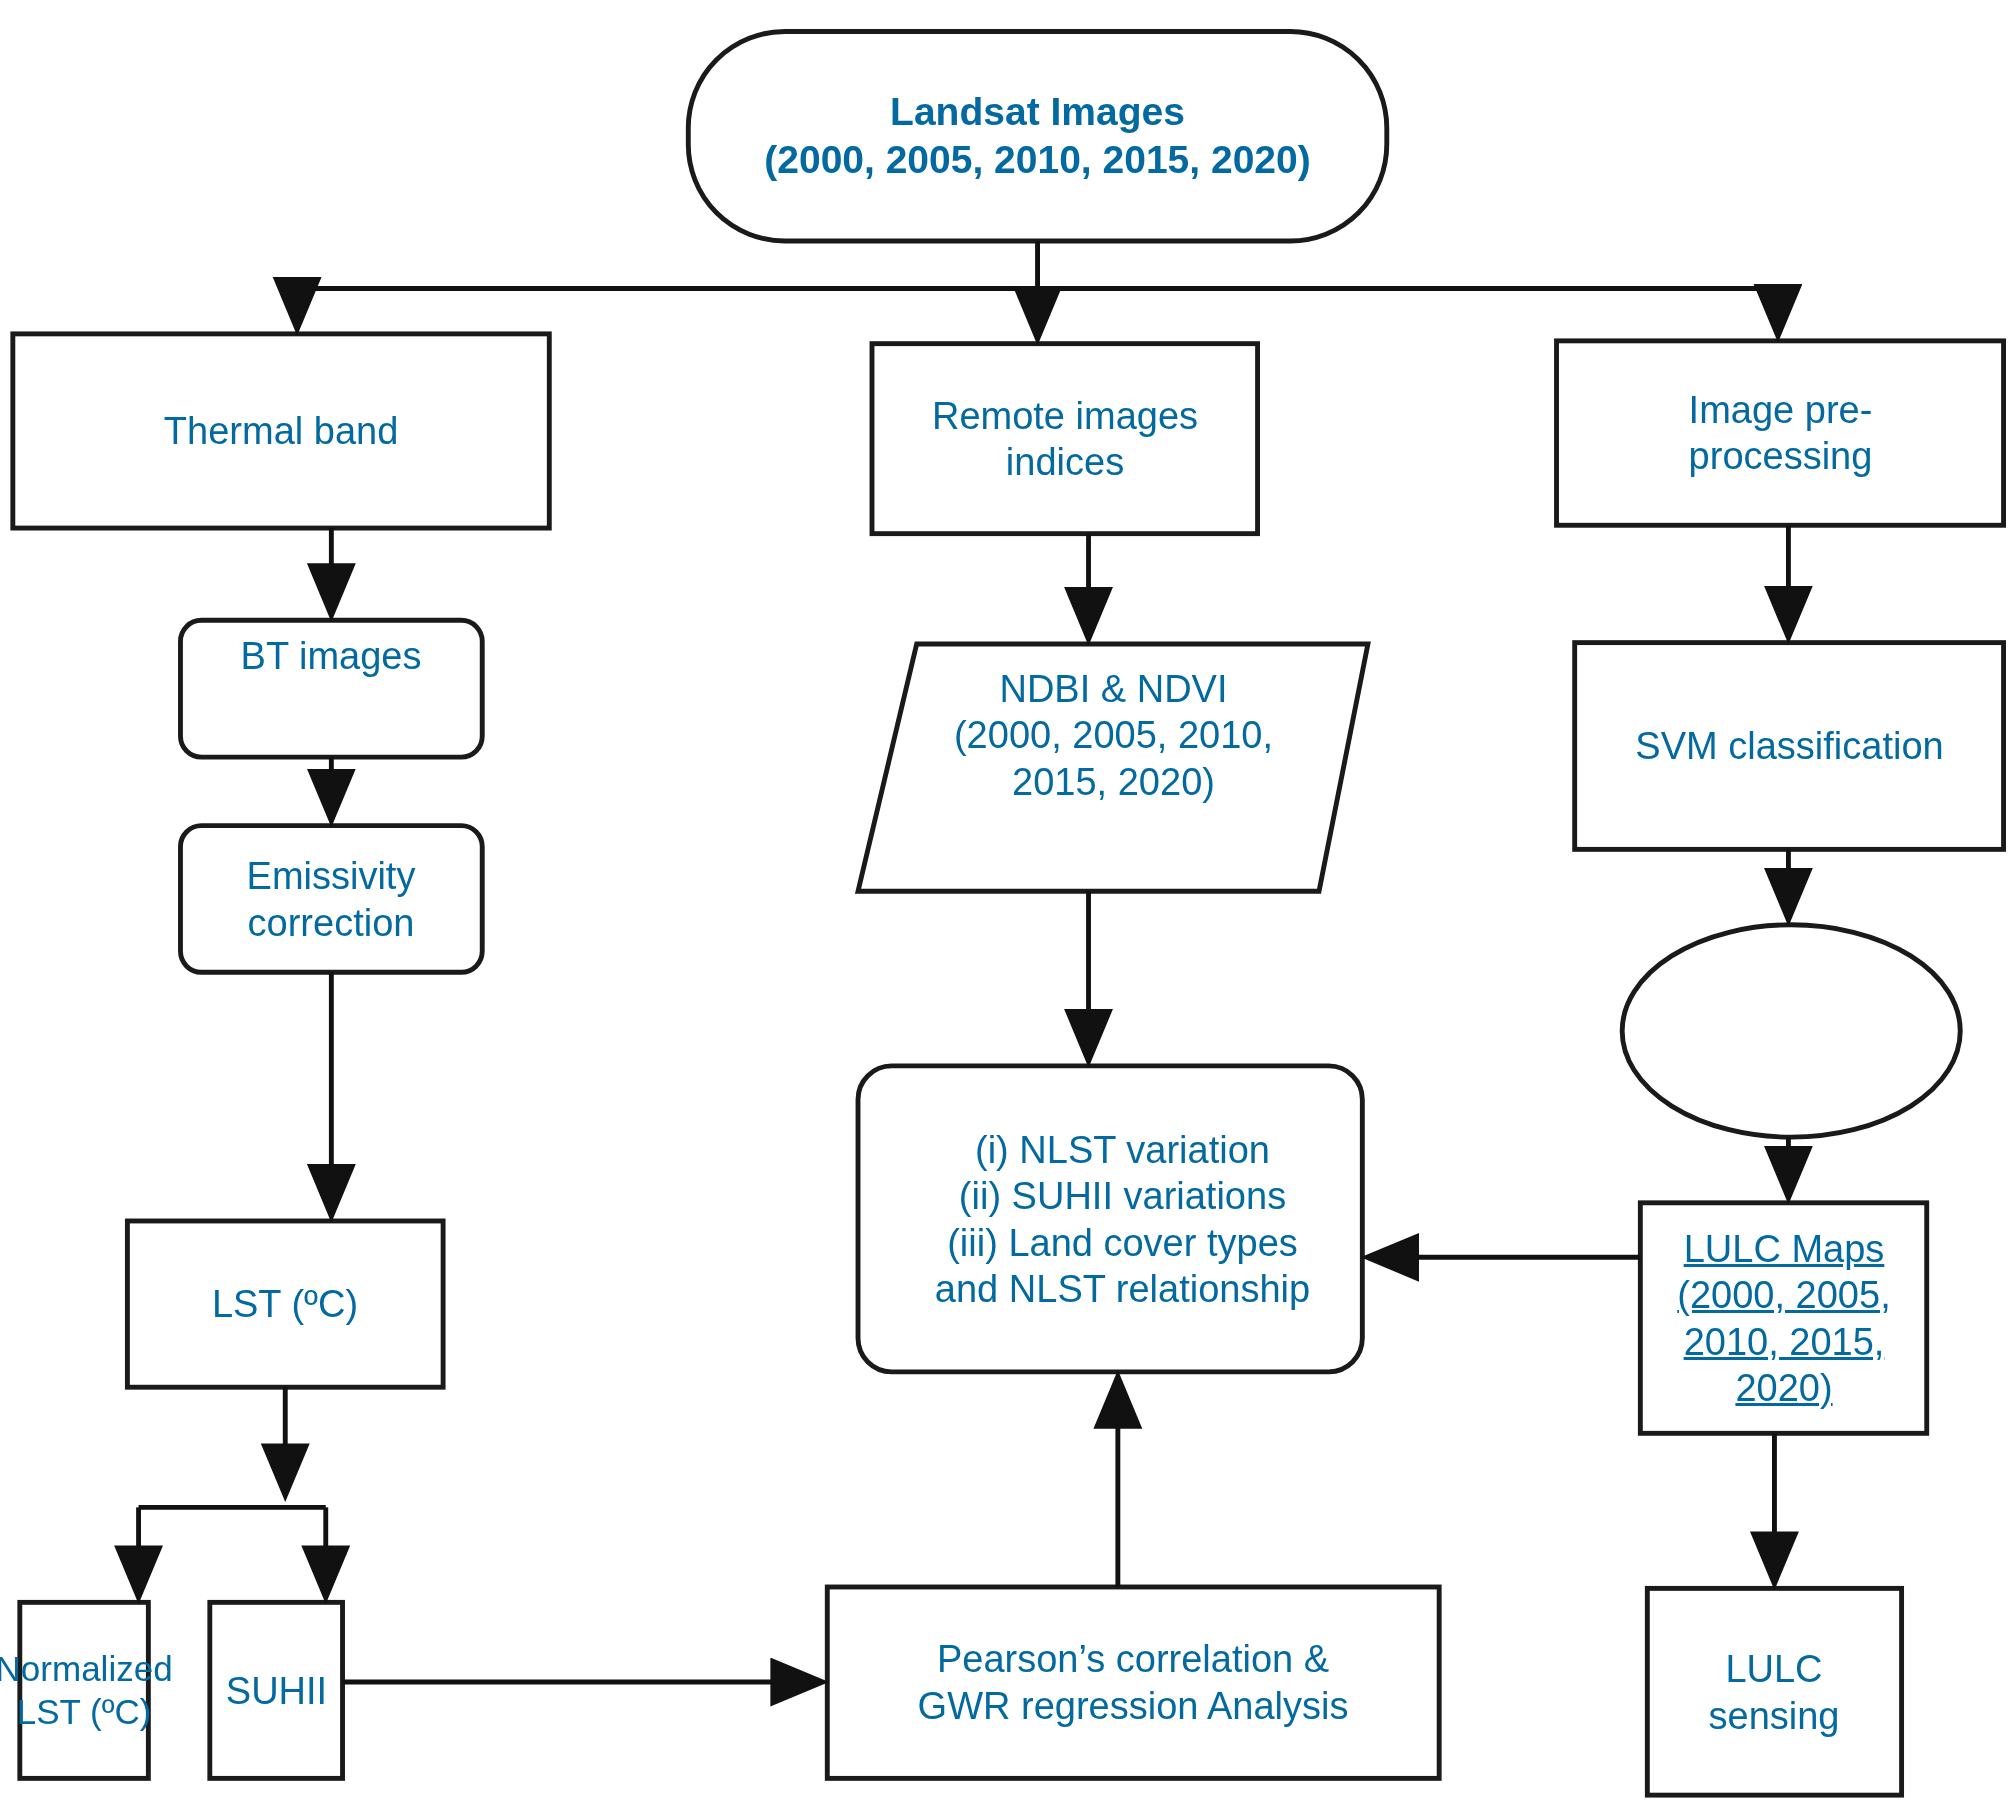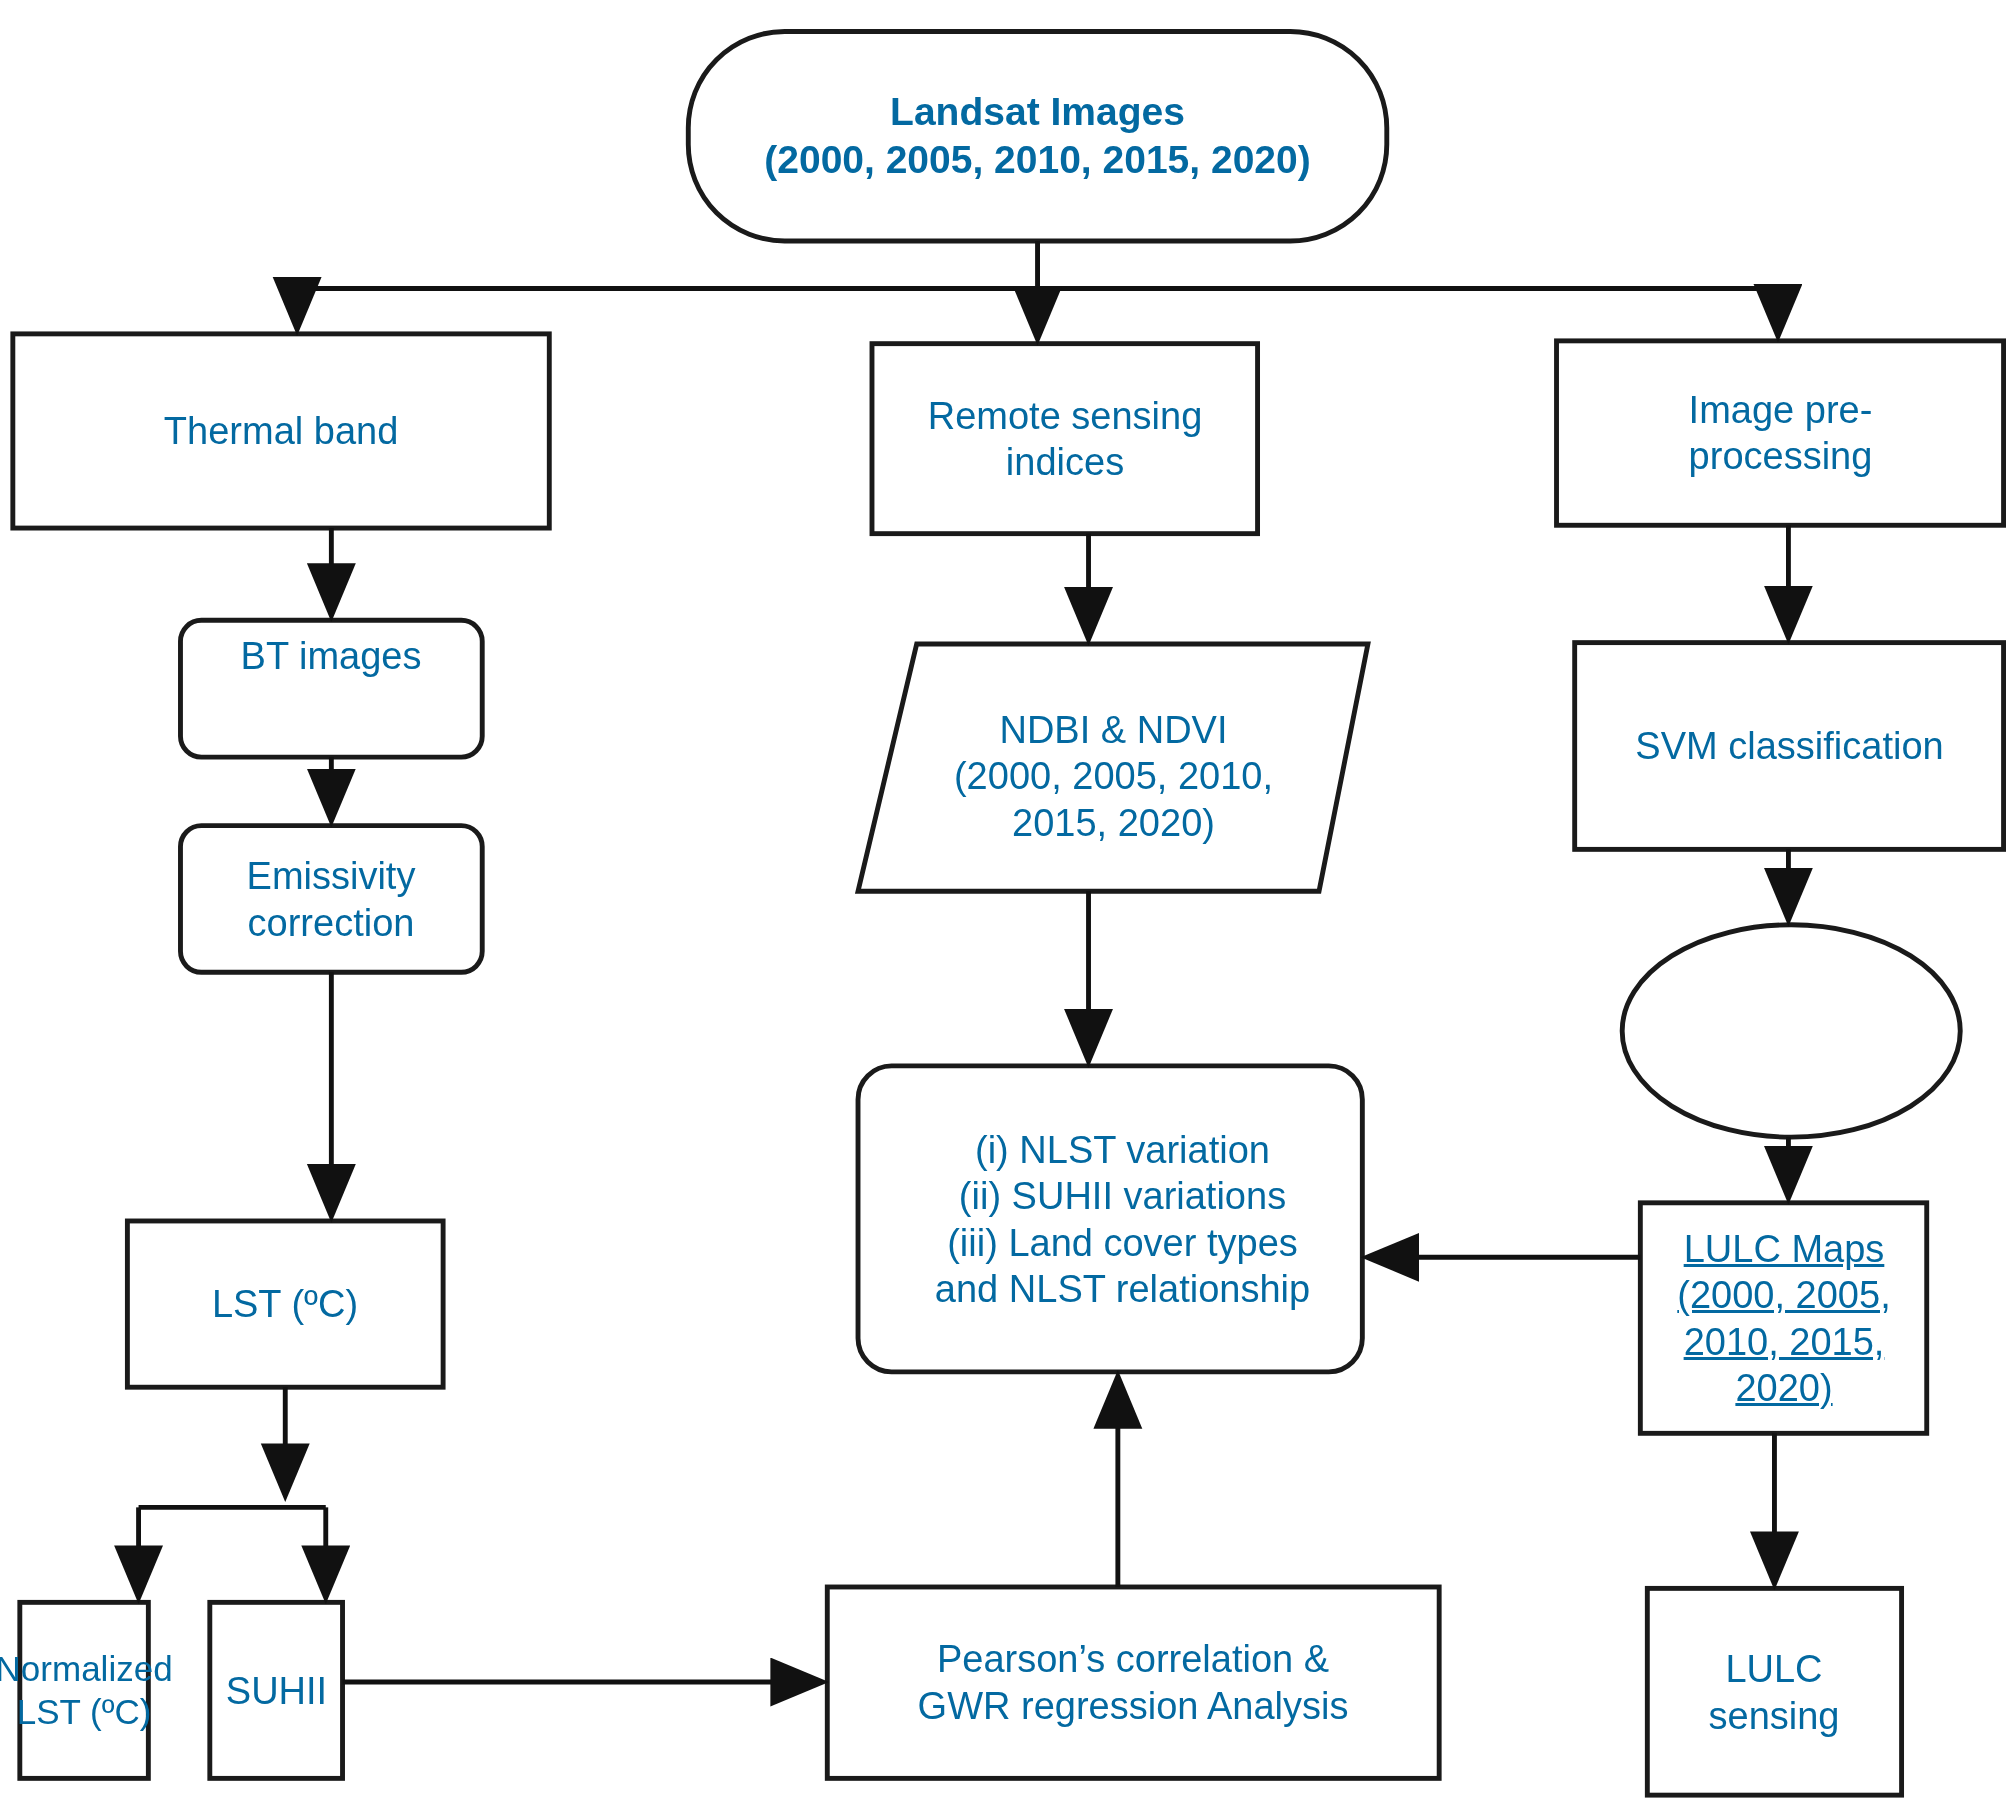--- a/index.html
+++ b/index.html
@@ -106,29 +106,29 @@
       <path d="M2348,1800 L1958,1800" marker-end="url(#arrowhead)"></path>
       <path d="M2540,2052 L2540,2266" marker-end="url(#arrowhead)"></path>
     </g>
   </svg>
 
   <div class="node-label lbl-root" style="left:688px; top:31px; width:699px; height:210px;">Landsat Images
 (2000, 2005, 2010, 2015, 2020)</div>
 
   <div class="node-label" style="left:12.6px; top:334px; width:537px; height:194px;">Thermal band</div>
 
-  <div class="node-label" style="left:872px; top:344px; width:386px; height:190px;">Remote sensing
+  <div class="node-label" style="left:872px; top:344px; width:386px; height:190px;">Remote images
 indices</div>
 
   <div class="node-label" style="left:1557px; top:341px; width:447px; height:184px;">Image pre-
 processing</div>
 
   <div class="node-label" style="left:180px; top:588px; width:302px; height:137px;">BT images</div>
 
-  <div class="node-label" style="left:865px; top:655px; width:497px; height:243px;">NDBI &amp; NDVI
+  <div class="node-label" style="left:865px; top:614px; width:497px; height:243px;">NDBI &amp; NDVI
 (2000, 2005, 2010,
 2015, 2020)</div>
 
   <div class="node-label" style="left:1568px; top:643px; width:443px; height:207px;">SVM classification</div>
 
   <div class="node-label" style="left:180px; top:826px; width:302px; height:147px;">Emissivity
 correction</div>
 
 
   <div class="node-label" style="left:127px; top:1221px; width:316px; height:166px;">LST (ºC)</div>

